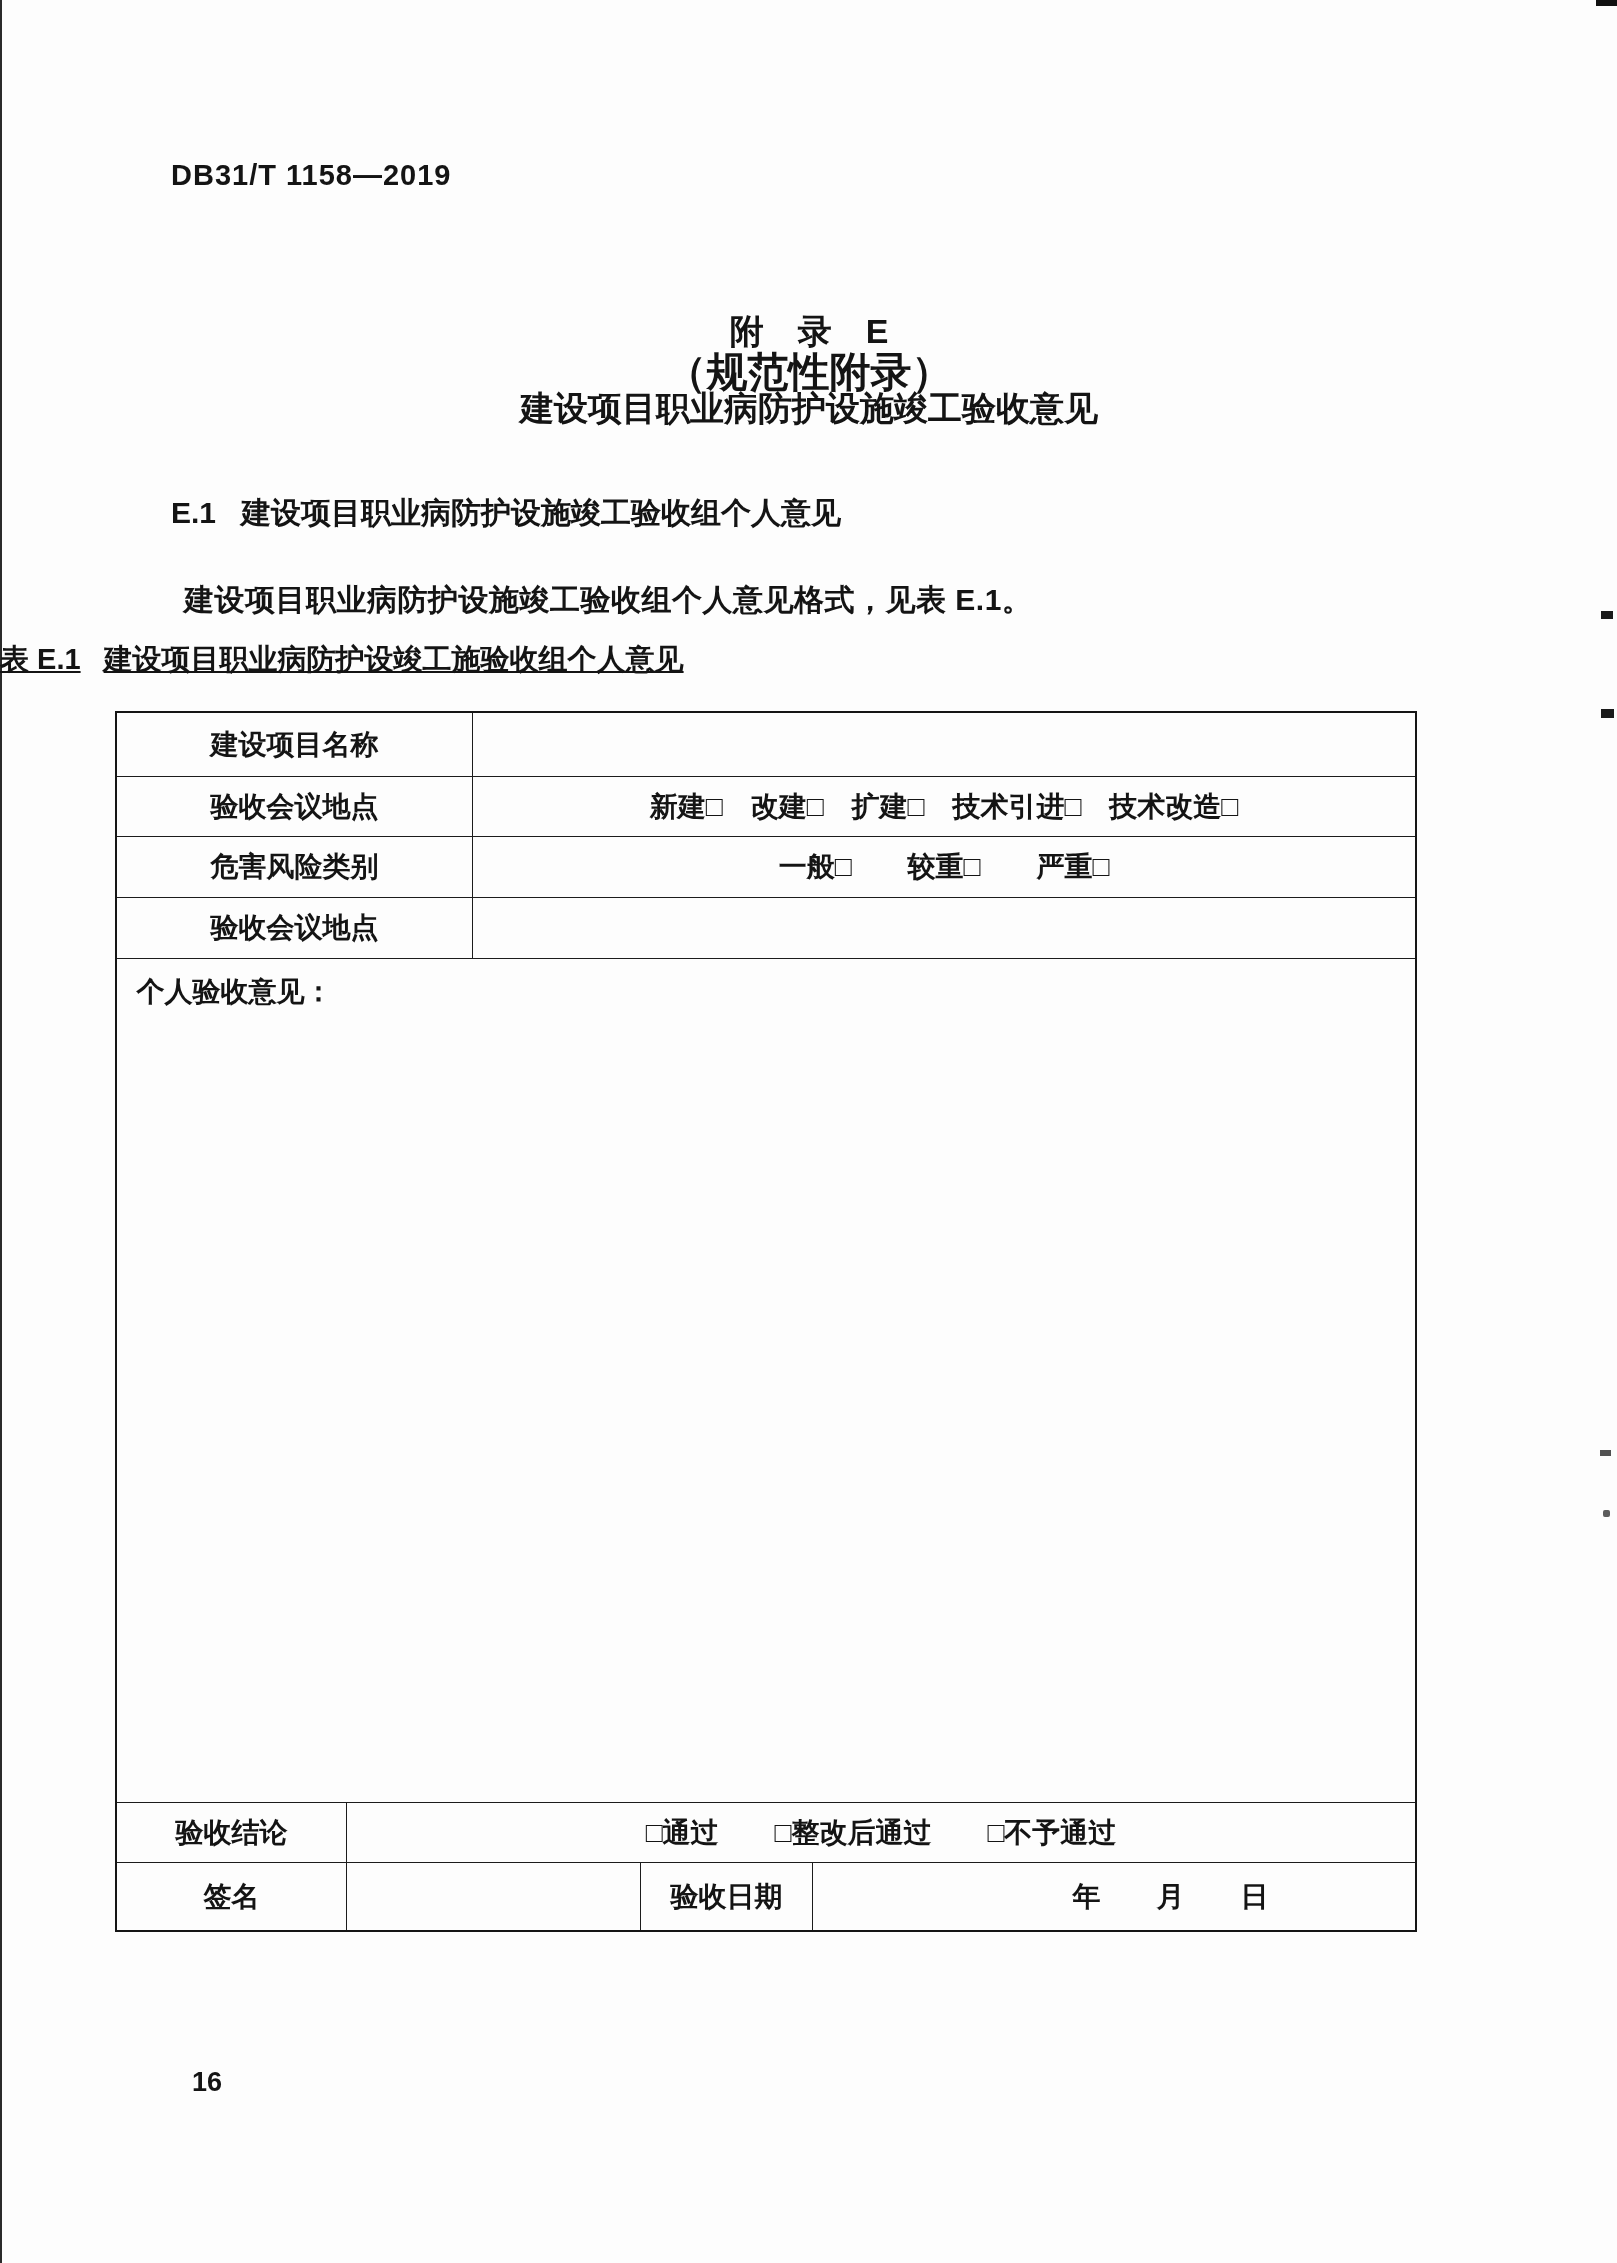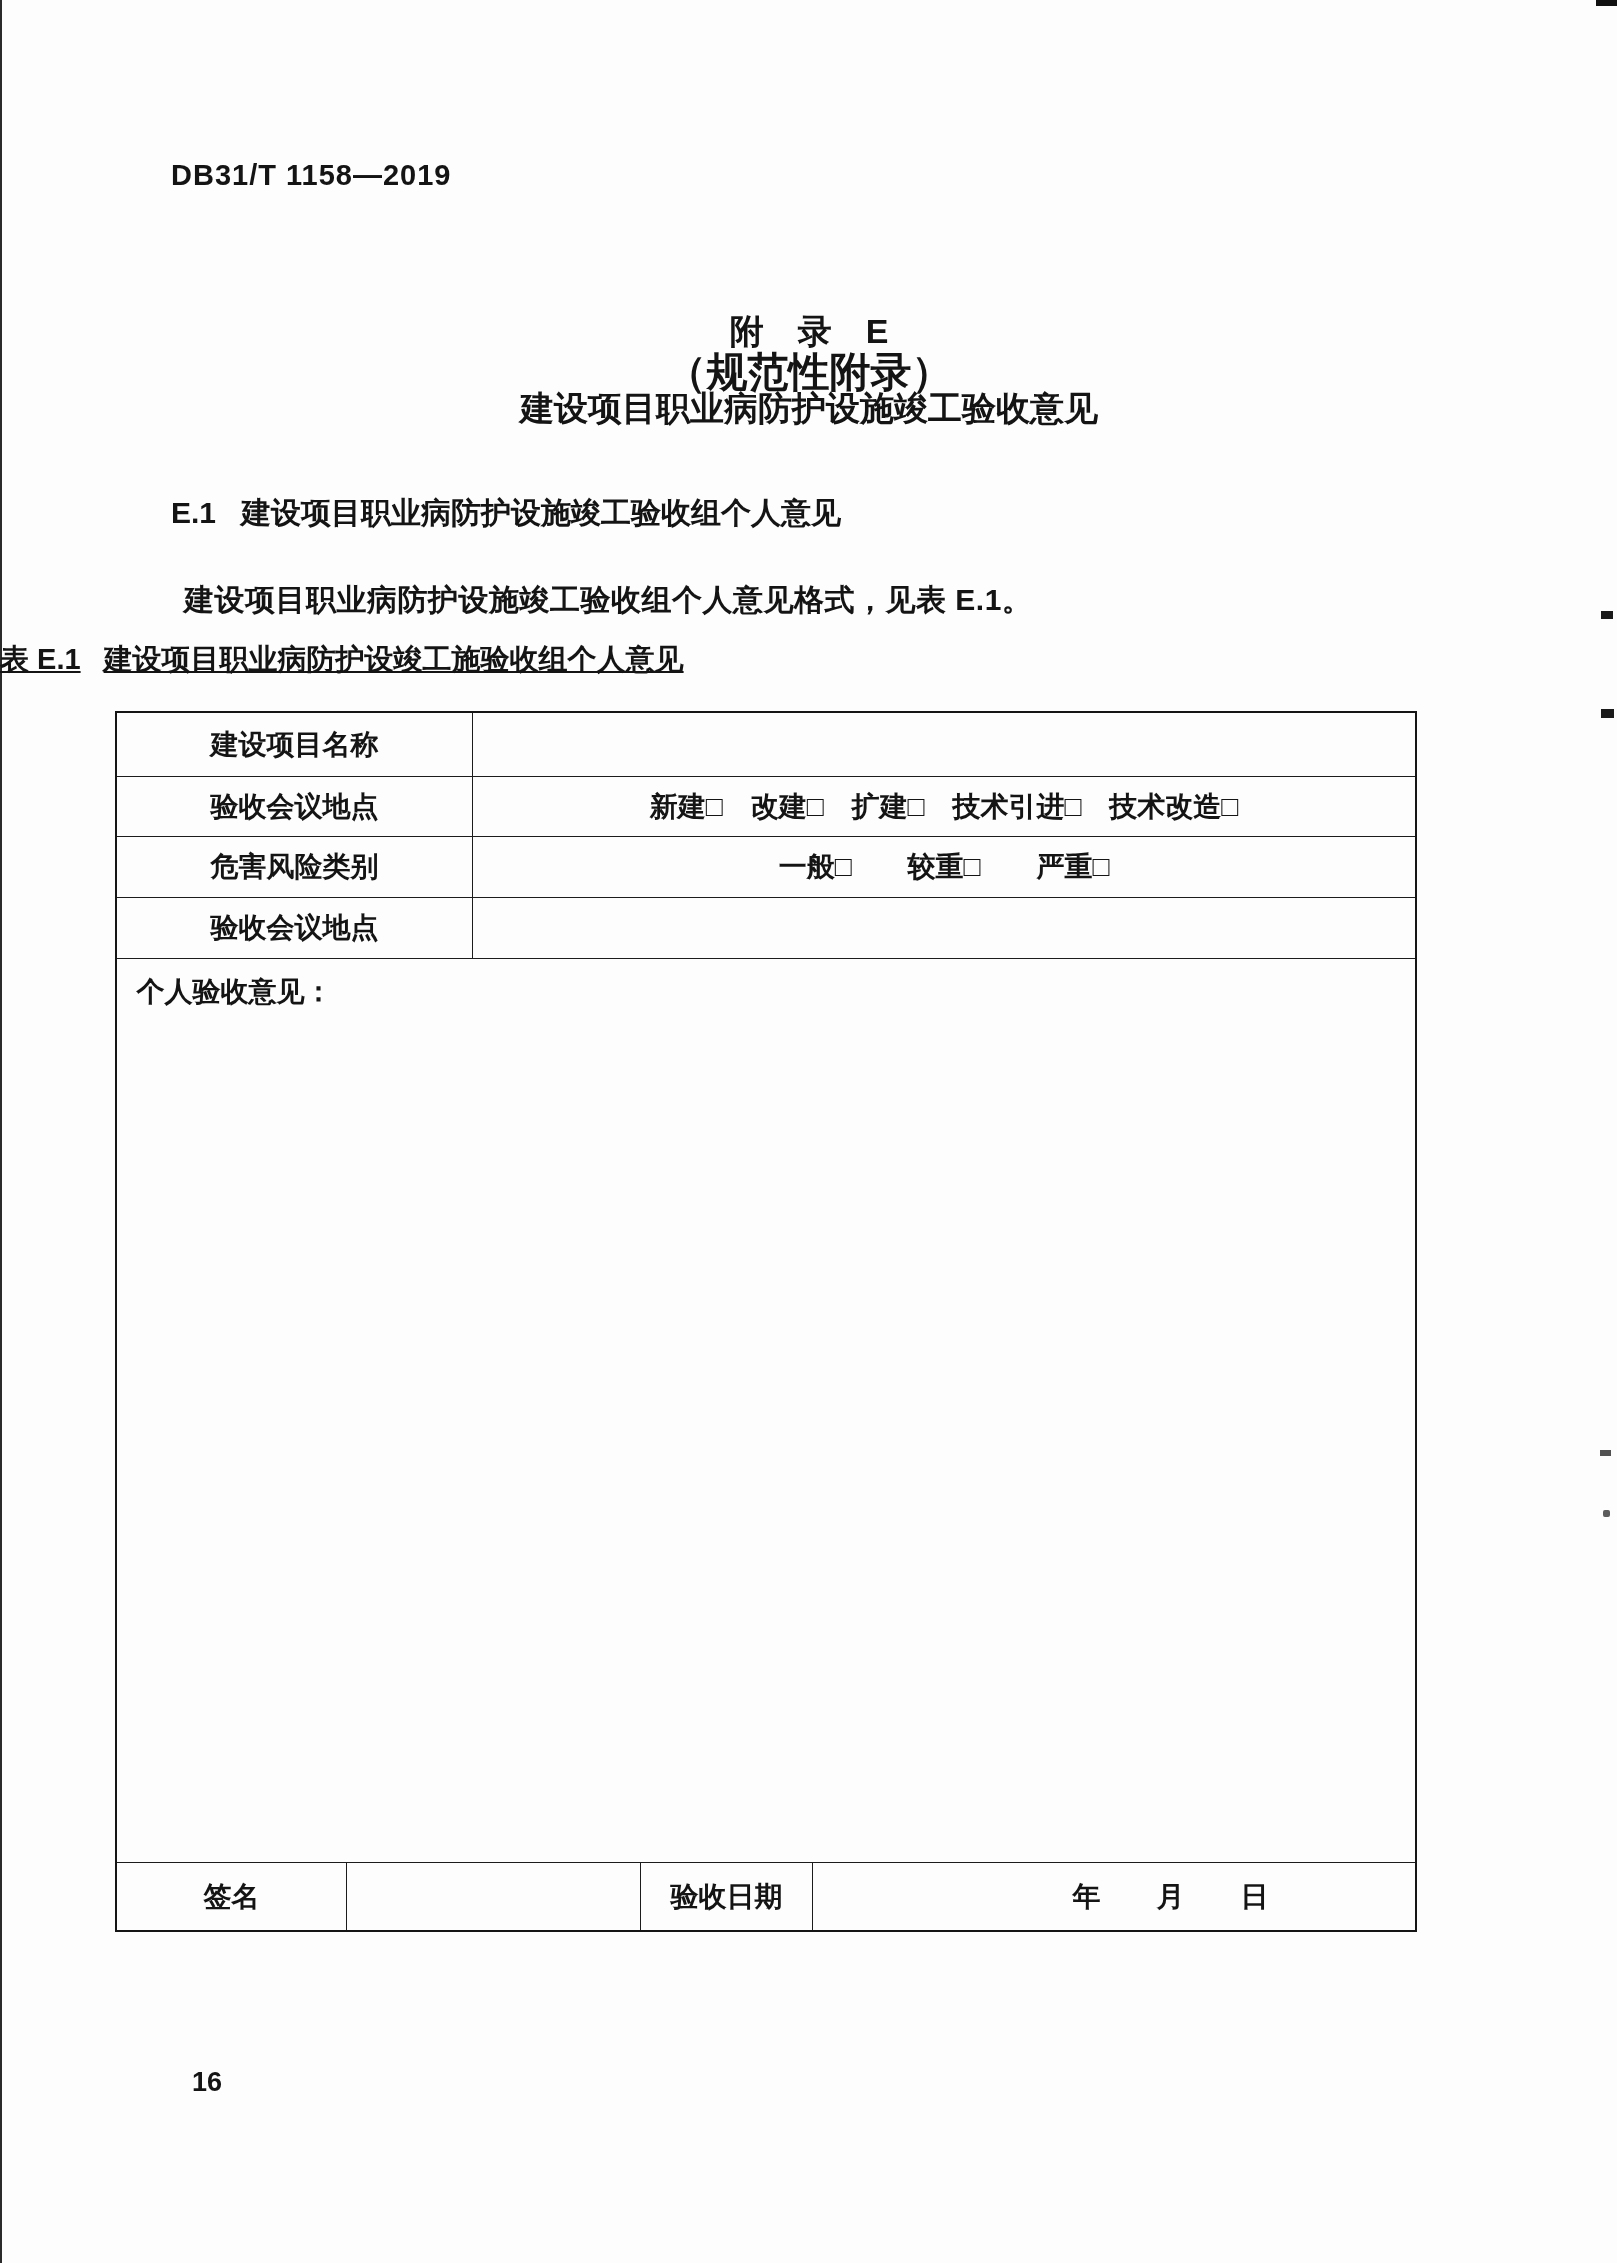--- a/index.html
+++ b/index.html
@@ -114,20 +114,24 @@
     <div class="cell rt label-wide">验收会议地点</div>
     <div class="cell val"></div>
   </div>
 
   <div class="row r-opinion">
     <div class="opinion-cell">
       <span>个人验收意见：</span>
     </div>
   </div>
 
+  <div class="row r-conclusion">
+    <div class="cell rt label-narrow">验收结论</div>
+    <div class="cell val">□通过　　□整改后通过　　□不予通过</div>
+  </div>
 
   <div class="row r-sign">
     <div class="cell rt label-narrow">签名</div>
     <div class="cell rt sign-blank"></div>
     <div class="cell rt date-label">验收日期</div>
     <div class="cell date-val">年　　月　　日</div>
   </div>
 
 </div>
 

